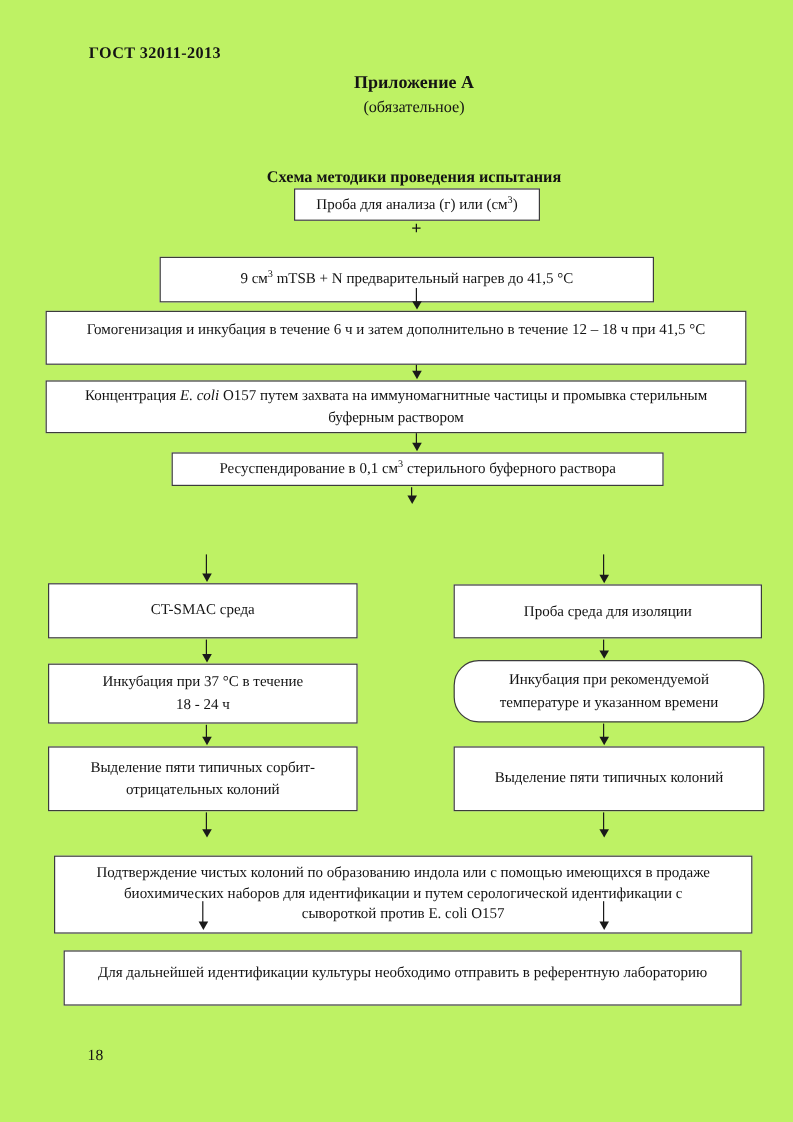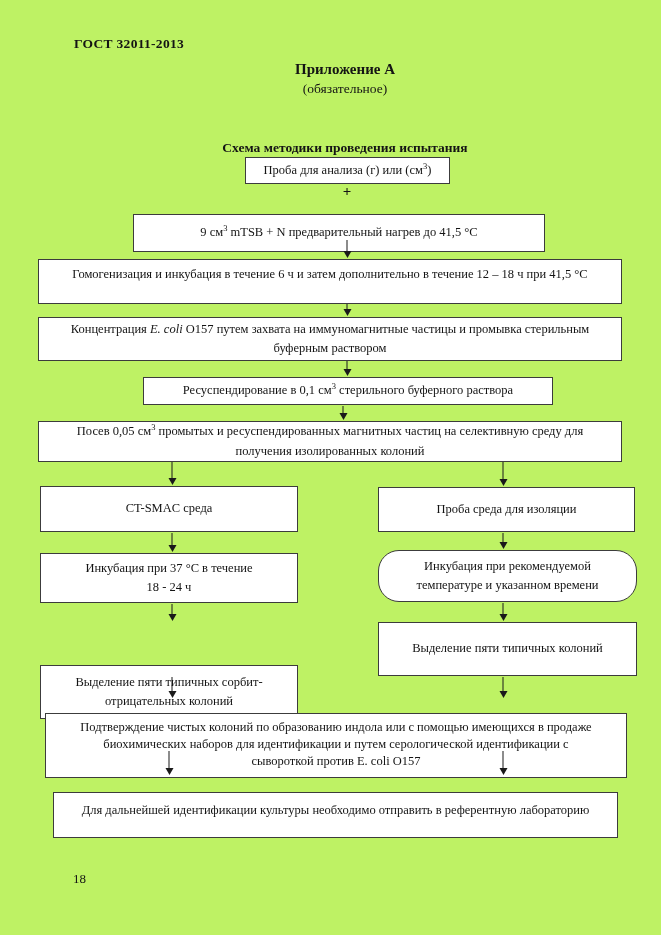--- a/index.html
+++ b/index.html
@@ -67,42 +67,38 @@
 
   <div class="fbox" style="left:38px; top:317px; width:584px; height:44px;">
     <span><span>Концентрация </span><span class="it">E. coli</span><span> O157 путем захвата на иммуномагнитные частицы и промывка стерильным
 буферным раствором</span></span>
   </div>
 
   <div class="fbox" style="left:143px; top:377px; width:410px; height:28px;">
     <span><span>Ресуспендирование в 0,1 см</span><sup>3</sup><span> стерильного буферного раствора</span></span>
   </div>
 
-  <div class="fbox" style="left:38px; top:421px; width:584px; height:41px;">
-    <span><span>Посев 0,05 см</span><sup>3</sup><span> промытых и ресуспендированных магнитных частиц на селективную среду для
-получения изолированных колоний</span></span>
-  </div>
 
   <div class="fbox" style="left:40px; top:486px; width:258px; height:46px;">
     <span>CT-SMAC среда</span>
   </div>
   <div class="fbox" style="left:378px; top:487px; width:257px; height:45px;">
     <span>Проба среда для изоляции</span>
   </div>
 
   <div class="fbox" style="left:40px; top:553px; width:258px; height:50px;">
     <span>Инкубация при 37 °С в течение
 18 - 24 ч</span>
   </div>
   <div class="fbox" style="left:378px; top:550px; width:259px; height:52px;border-radius:21px;">
     <span>Инкубация при рекомендуемой
 температуре и указанном времени</span>
   </div>
 
-  <div class="fbox" style="left:40px; top:622px; width:258px; height:54px;margin-top:43px;">
+  <div class="fbox" style="left:40px; top:622px; width:258px; height:54px;">
     <span>Выделение пяти типичных сорбит-
 отрицательных колоний</span>
   </div>
   <div class="fbox" style="left:378px; top:622px; width:259px; height:54px;">
     <span>Выделение пяти типичных колоний</span>
   </div>
 
   <div class="fbox top tight" style="left:45px; top:713px; width:582px; height:65px;">
     <span>Подтверждение чистых колоний по образованию индола или с помощью имеющихся в продаже
 биохимических наборов для идентификации и путем серологической идентификации с

